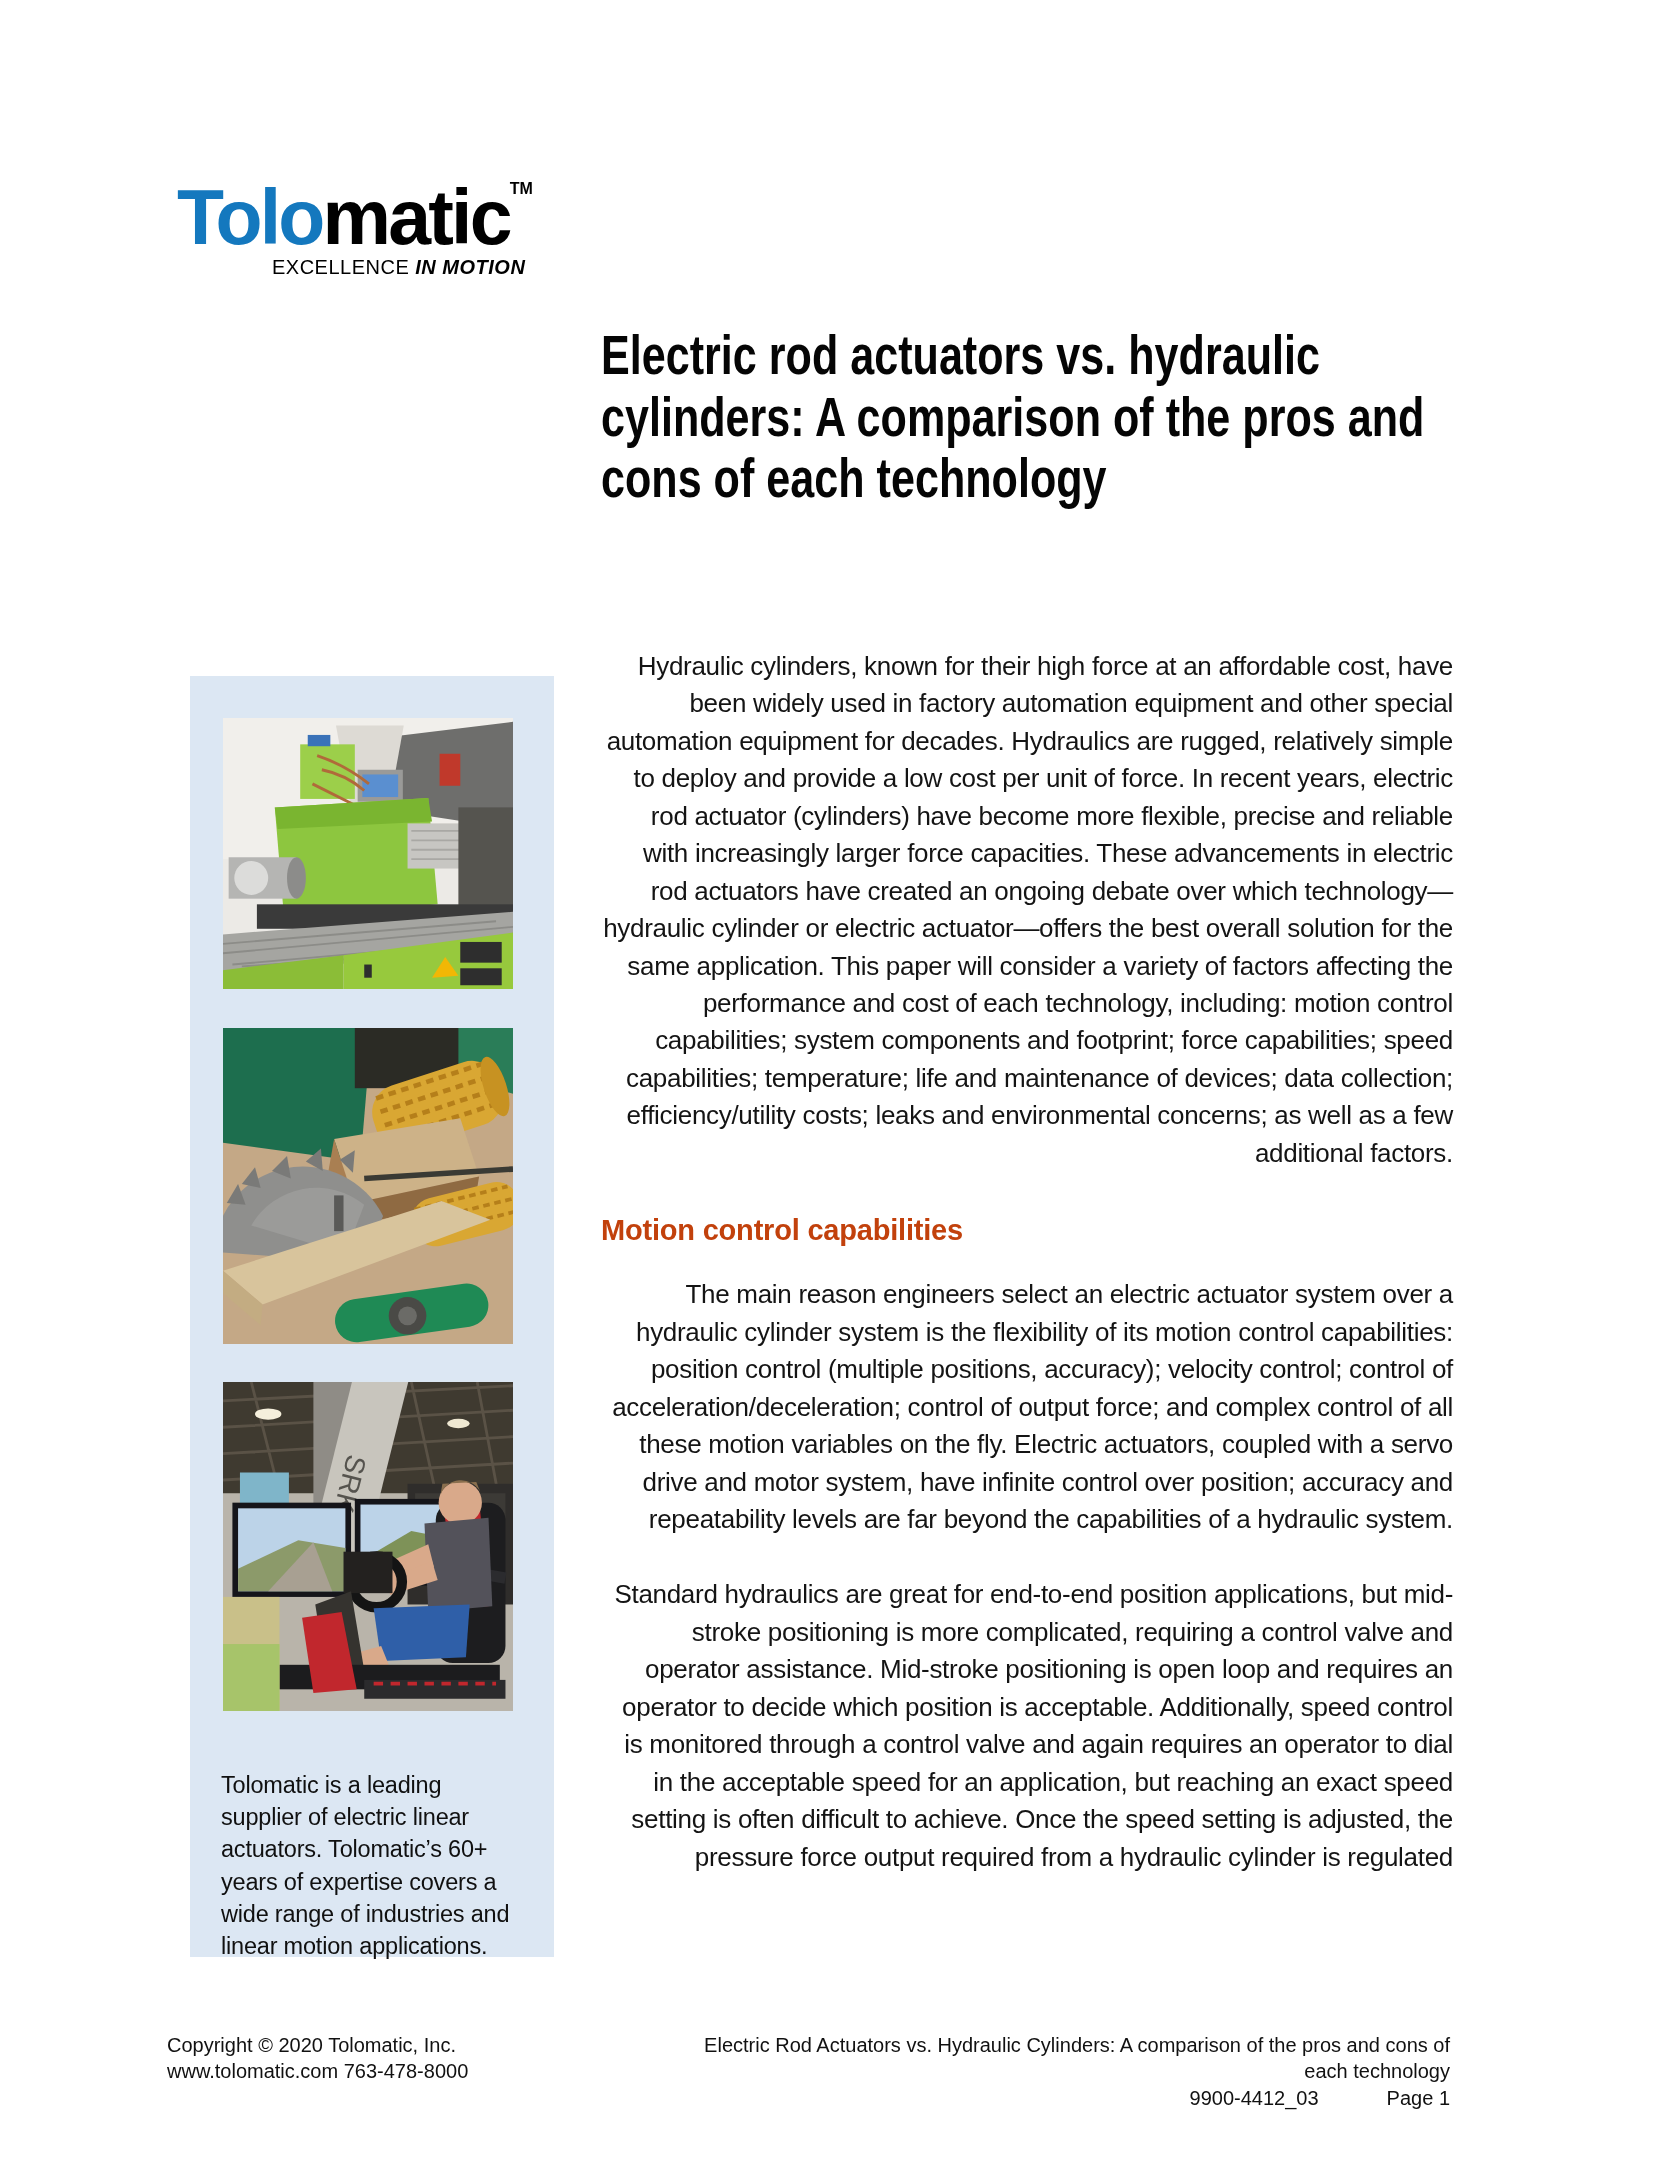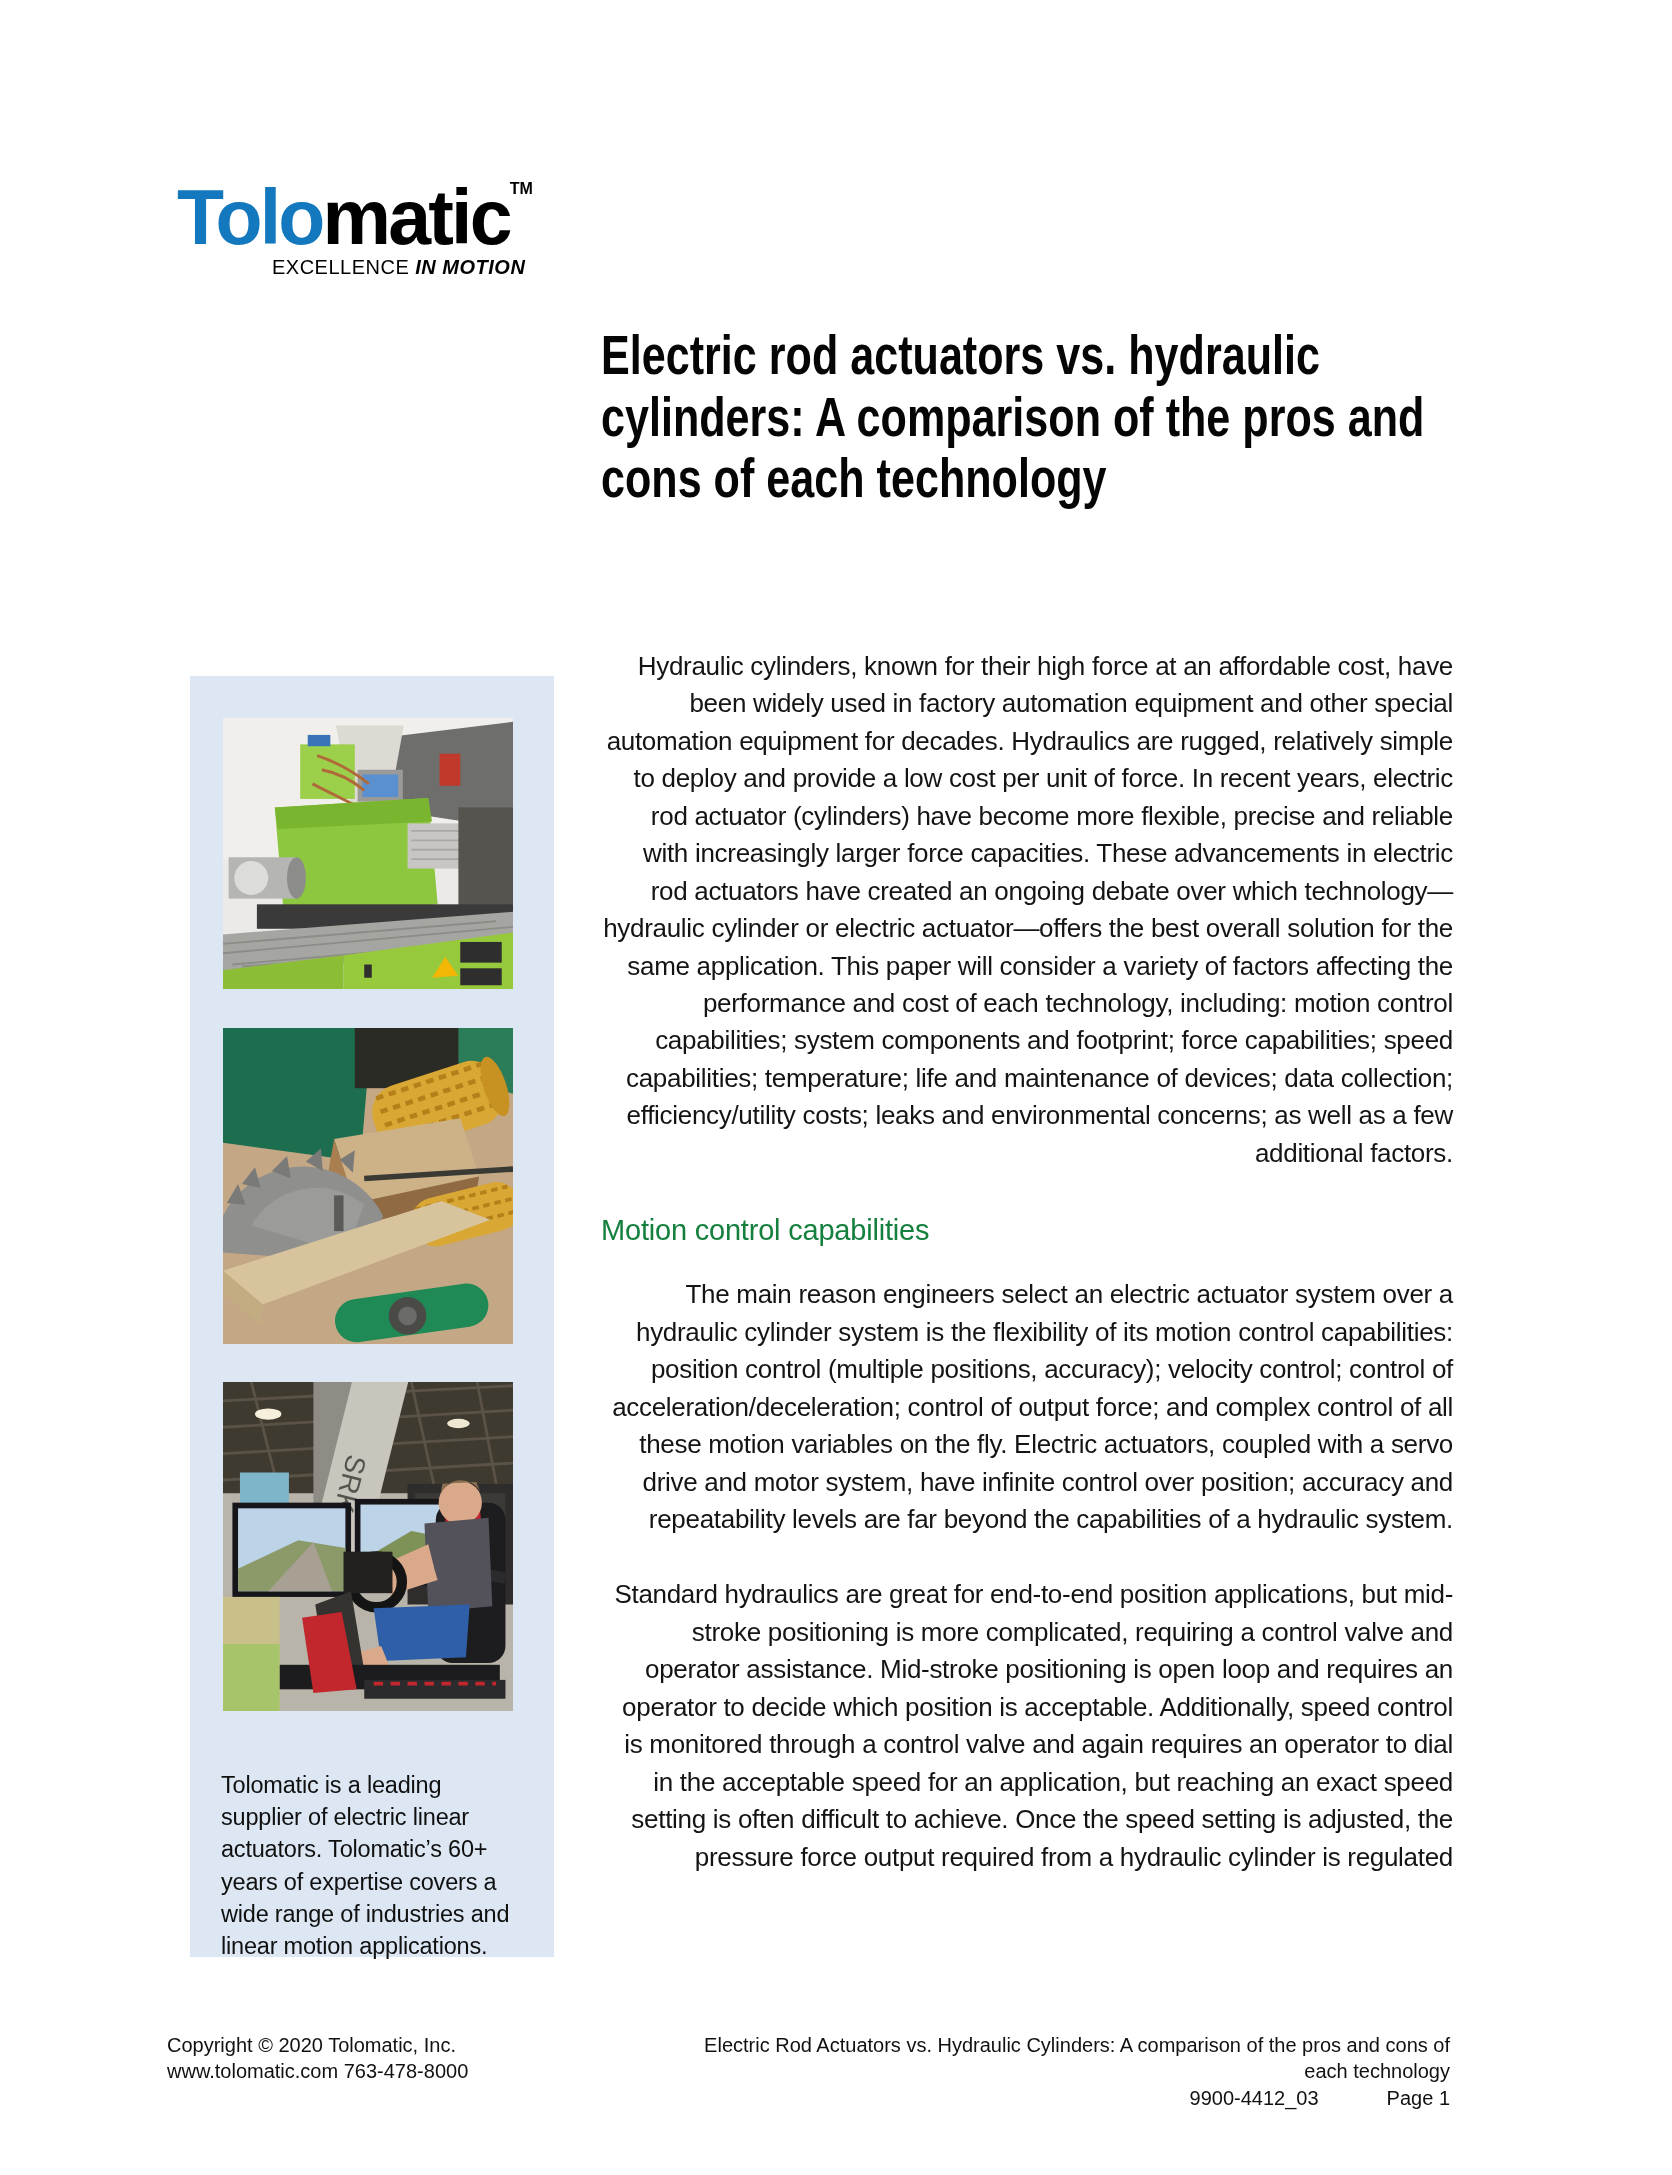--- a/index.html
+++ b/index.html
@@ -34,21 +34,21 @@
   .photo{display:block;margin-left:33px;width:290px;}
   .photo svg{display:block;width:100%;height:100%;}
   .photo1{margin-top:42px;height:271px;}
   .photo2{margin-top:39px;height:316px;}
   .photo3{margin-top:38px;height:329px;}
   .sidebar-caption{margin:58px 28px 0 31px;font-size:23.5px;line-height:1.37;color:#101010;letter-spacing:-0.2px;}
 
   
   .main-col{position:absolute;left:601px;top:648px;width:852px;font-size:26px;line-height:1.44;letter-spacing:-0.3px;color:#141414;}
   .main-col p{margin:0 0 38px 0;text-align:right;}
-  .section-heading{font-size:29px;font-weight:normal;color:#15803d;margin:3.8px 0 24.5px 0;letter-spacing:-0.2px;}
+  .section-heading{font-size:29px;font-weight:bold;color:#c2410c;margin:3.8px 0 24.5px 0;letter-spacing:-0.2px;}
 
   
   .footer-left{position:absolute;left:167px;top:2032px;font-size:20px;line-height:1.32;color:#111;}
   .footer-right{position:absolute;left:659px;top:2032px;width:791px;text-align:right;font-size:20px;line-height:1.32;color:#111;}
   .doc-number{display:inline-block;}
   .page-number{display:inline-block;margin-left:68px;}
 </style>
 </head>
 <body>
 

